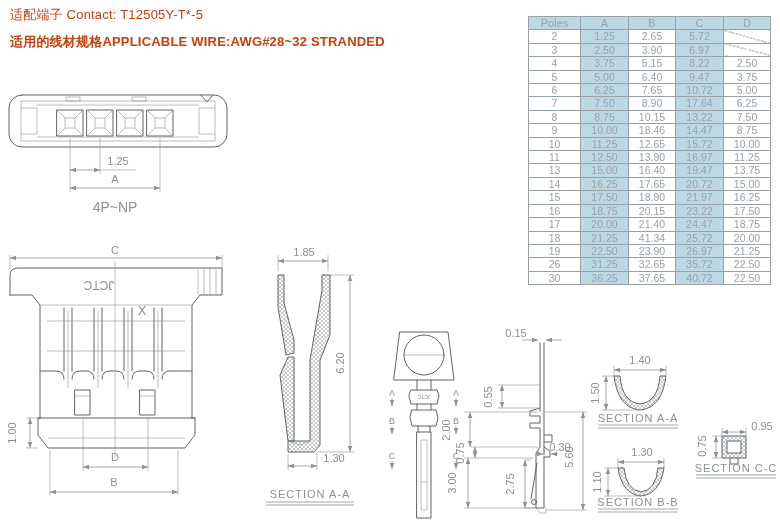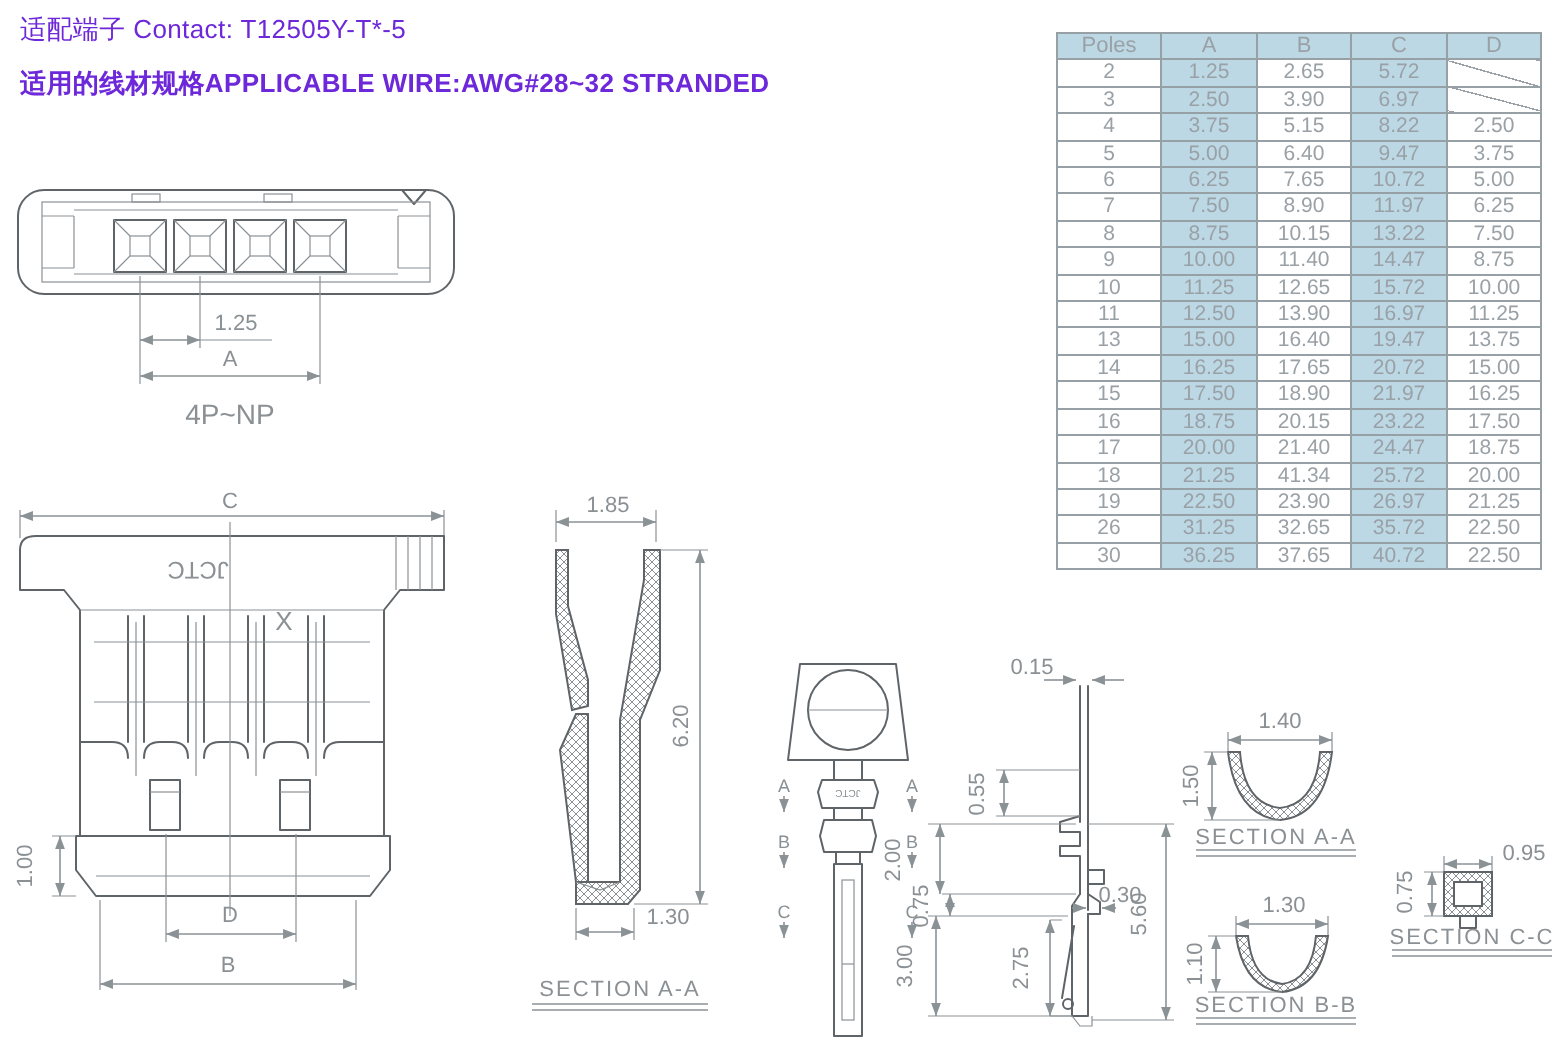--- a/index.html
+++ b/index.html
@@ -1,19 +1,19 @@
 <!DOCTYPE html>
 <html><head>
 <meta charset="utf-8">
 <style>
   html,body{margin:0;padding:0;background:#ffffff;}
   #stage{position:relative;width:780px;height:525px;background:#fff;overflow:hidden;
          font-family:"Liberation Sans","DejaVu Sans",sans-serif;}
   .abs{position:absolute;}
-  .hdrline{position:absolute;left:10px;color:#6d28d9;font-size:13px;letter-spacing:0.2px;white-space:nowrap;}
+  .hdrline{position:absolute;left:10px;color:#c2410c;font-size:13px;letter-spacing:0.2px;white-space:nowrap;}
   
   #spec-table{position:absolute;left:528px;top:16px;border-collapse:collapse;table-layout:fixed;}
   #spec-table td,#spec-table th{border:1px solid #97a0a4;font-weight:normal;
       font-size:10.5px;color:#9aa1a6;text-align:center;padding:0;height:12.4px;line-height:12.4px;
       overflow:hidden;white-space:nowrap;}
   #spec-table th{font-size:11px;}
   .hl{background:#bcd8e5;}
   .diag{background:linear-gradient(to bottom left,transparent 48.5%,#9aa1a6 48.5%,#9aa1a6 51.5%,transparent 51.5%);}
   
   svg{overflow:visible;}
@@ -94,34 +94,34 @@
           <td>6</td>
           <td class="hl">6.25</td>
           <td>7.65</td>
           <td class="hl">10.72</td>
           <td>5.00</td>
         </tr>
         <tr>
           <td>7</td>
           <td class="hl">7.50</td>
           <td>8.90</td>
-          <td class="hl">11.97</td>
+          <td class="hl">17.64</td>
           <td>6.25</td>
         </tr>
         <tr>
           <td>8</td>
           <td class="hl">8.75</td>
           <td>10.15</td>
           <td class="hl">13.22</td>
           <td>7.50</td>
         </tr>
         <tr>
           <td>9</td>
           <td class="hl">10.00</td>
-          <td>11.40</td>
+          <td>18.46</td>
           <td class="hl">14.47</td>
           <td>8.75</td>
         </tr>
         <tr>
           <td>10</td>
           <td class="hl">11.25</td>
           <td>12.65</td>
           <td class="hl">15.72</td>
           <td>10.00</td>
         </tr>

